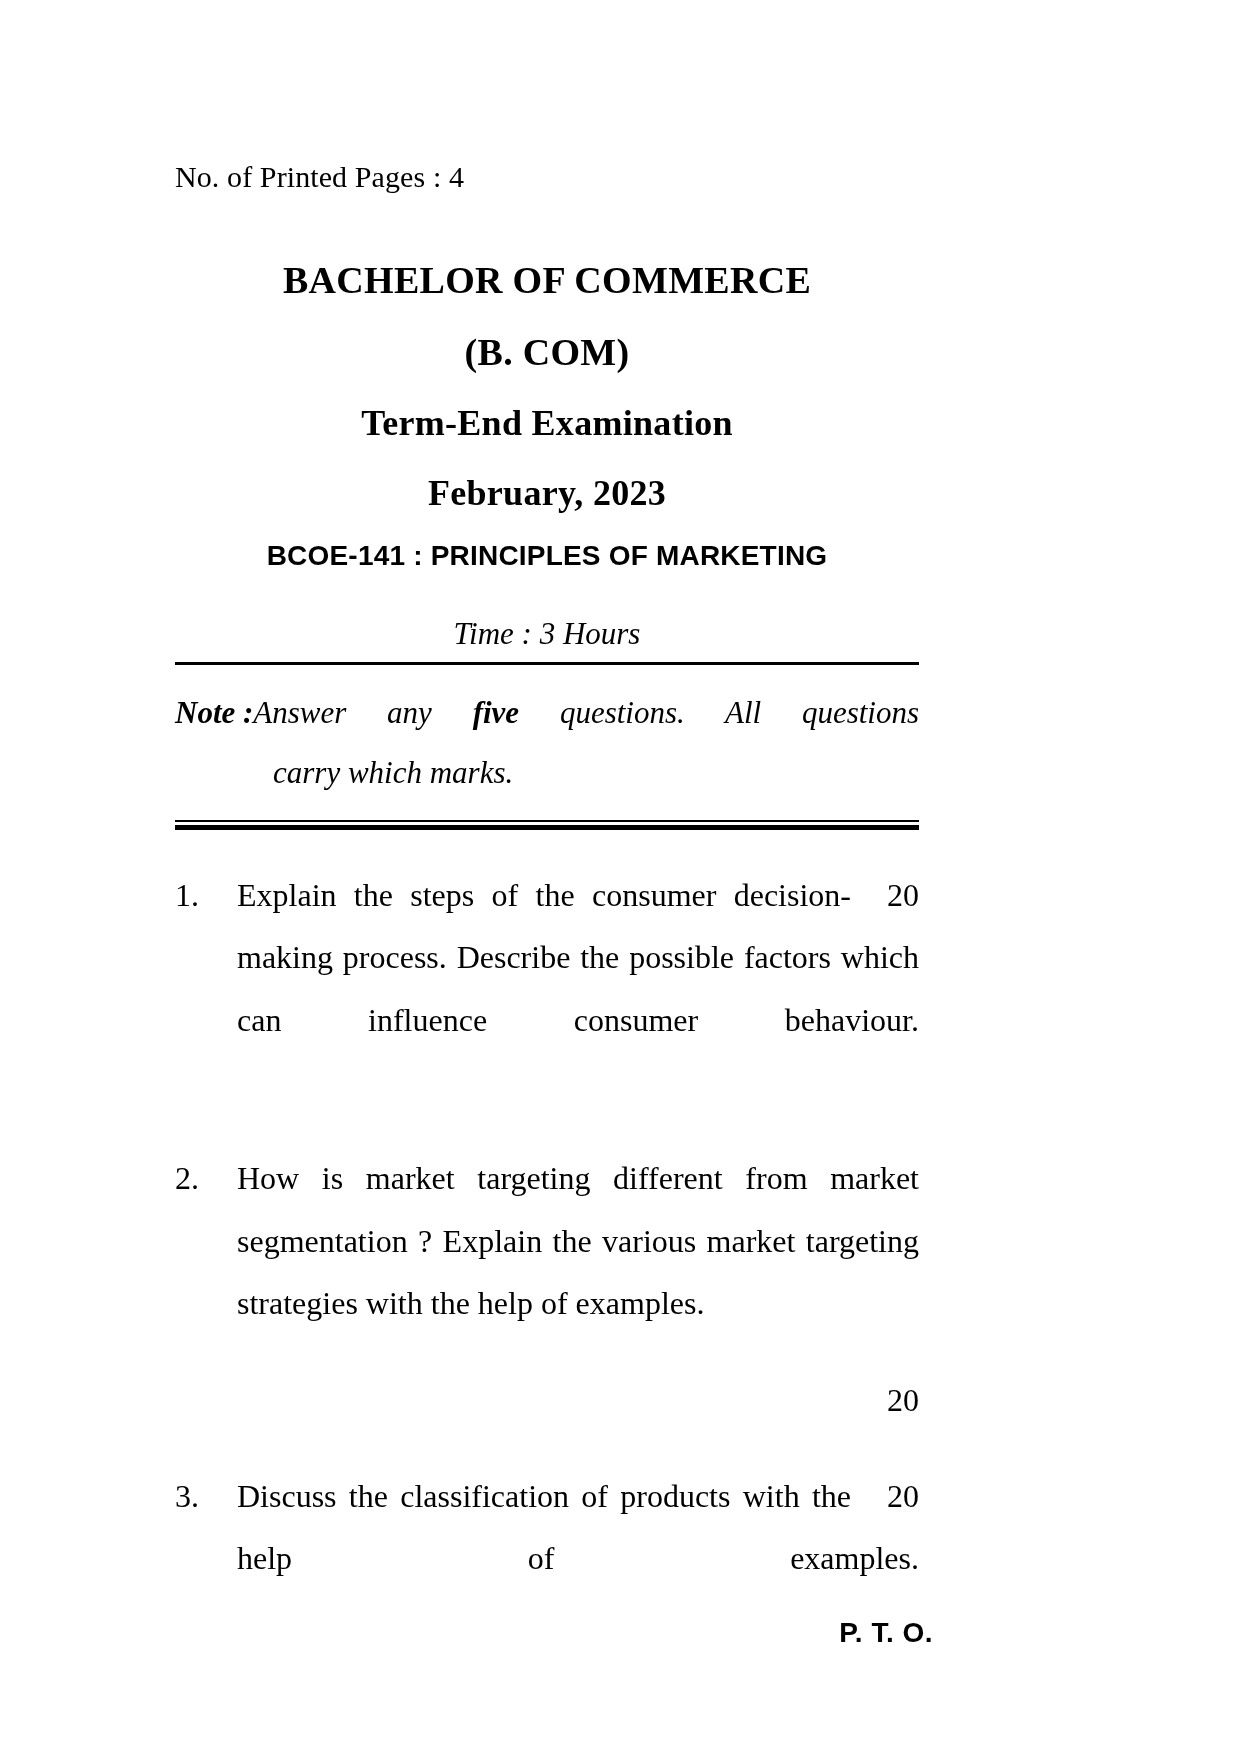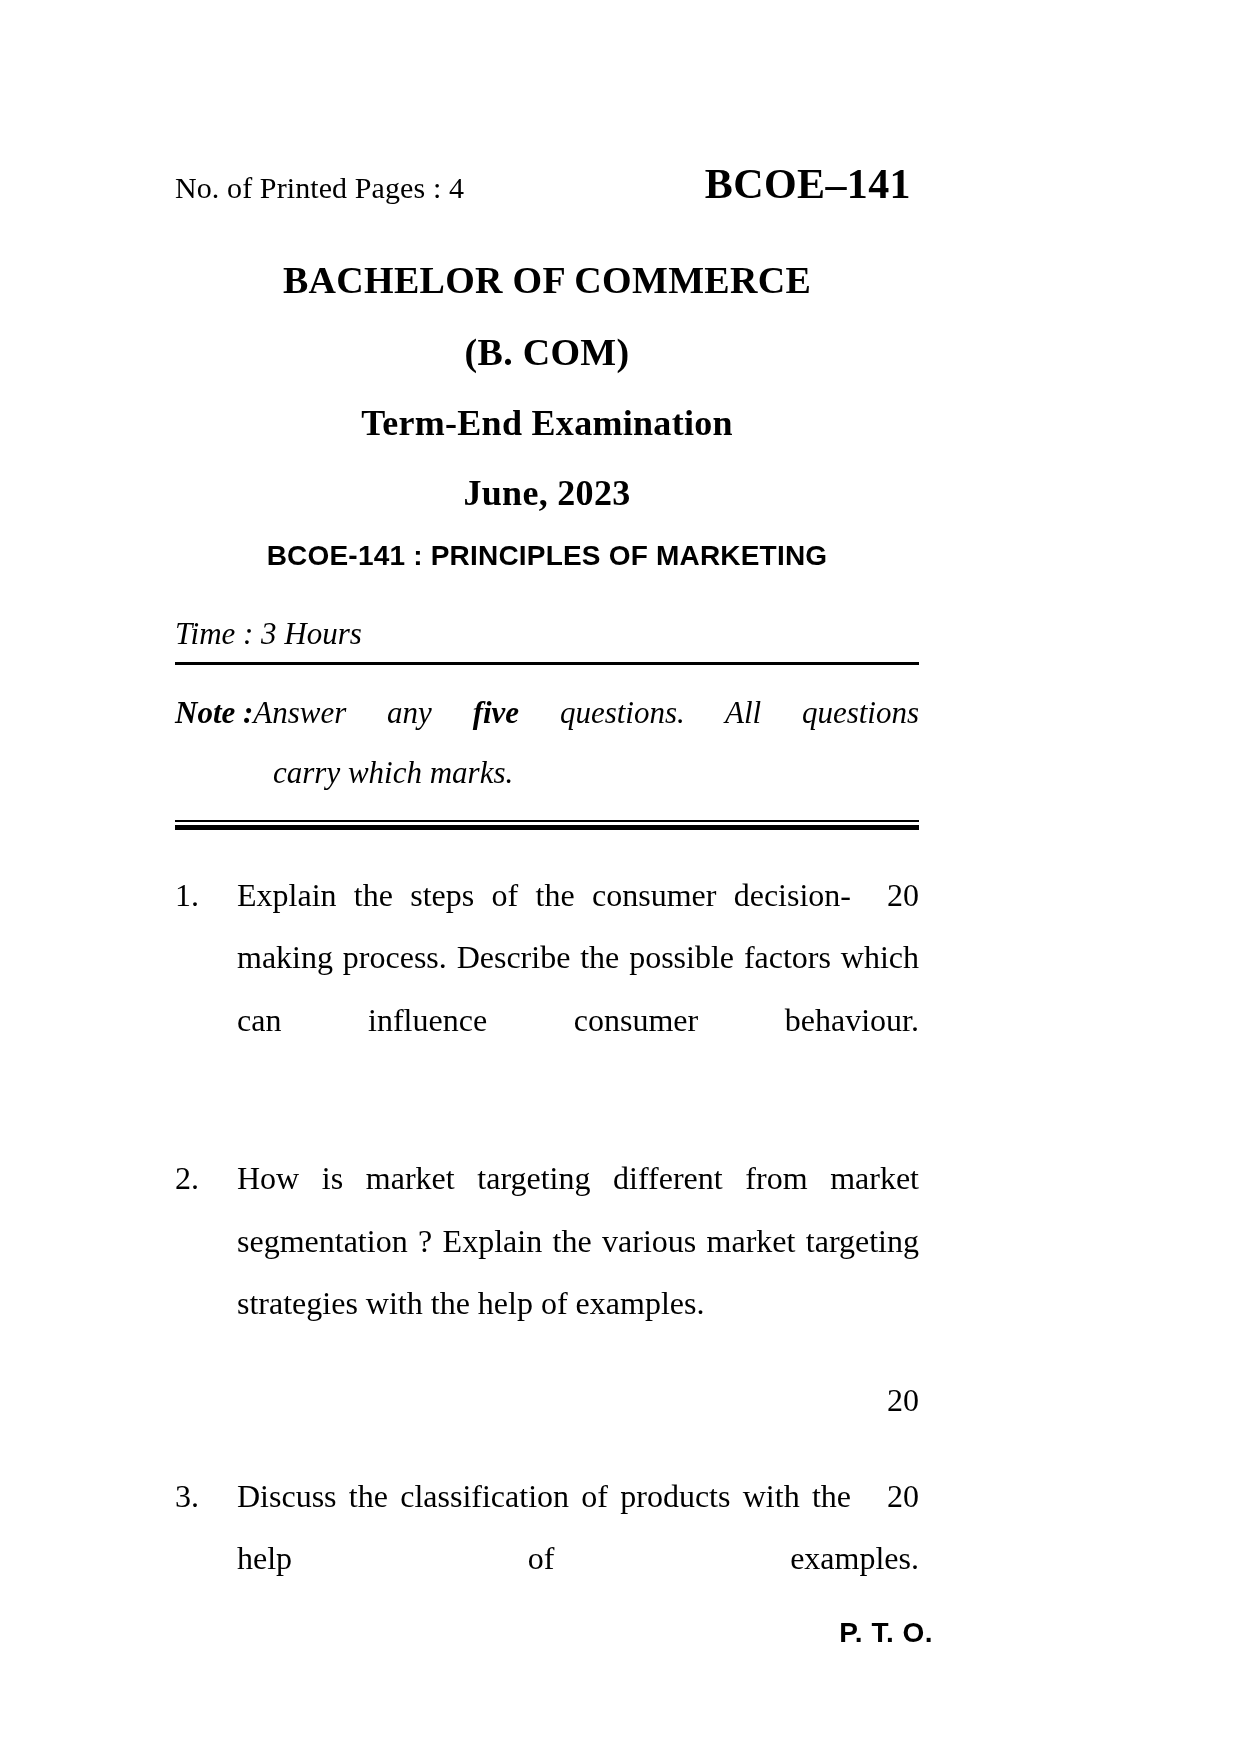--- a/index.html
+++ b/index.html
@@ -62,21 +62,21 @@
     font-family: "Liberation Sans", sans-serif;
     font-weight: bold;
     font-size: 28px;
     letter-spacing: 0.2px;
     white-space: nowrap;
   }
 
   
   .meta-row {
     display: flex;
-    justify-content: flex-start;
+    justify-content: center;
     align-items: baseline;
     font-style: italic;
     font-size: 31px;
     margin-top: 44px;
     padding-bottom: 10px;
   }
   .meta-left  { white-space: nowrap; }
   .meta-right { white-space: nowrap; }
 
   .rule-single {
@@ -176,28 +176,27 @@
     letter-spacing: 0.5px;
   }
 </style>
 </head>
 <body>
 
 <div class="page">
 
   <div class="header-row">
     <div class="printed-pages">No. of Printed Pages : 4</div>
-    <div class="course-code">BCOE–141</div>
   </div>
 
   <div class="title-block">
     <div class="title-line t-degree">BACHELOR OF COMMERCE</div>
     <div class="title-line t-abbr">(B. COM)</div>
     <div class="title-line t-term">Term-End Examination</div>
-    <div class="title-line t-date">June, 2023</div>
+    <div class="title-line t-date">February, 2023</div>
     <div class="subject-line">BCOE-141 : PRINCIPLES OF MARKETING</div>
   </div>
 
   <div class="meta-row">
     <div class="meta-left">Time : 3 Hours</div>
   </div>
 
   <hr class="rule-single">
 
   <div class="note-block">

